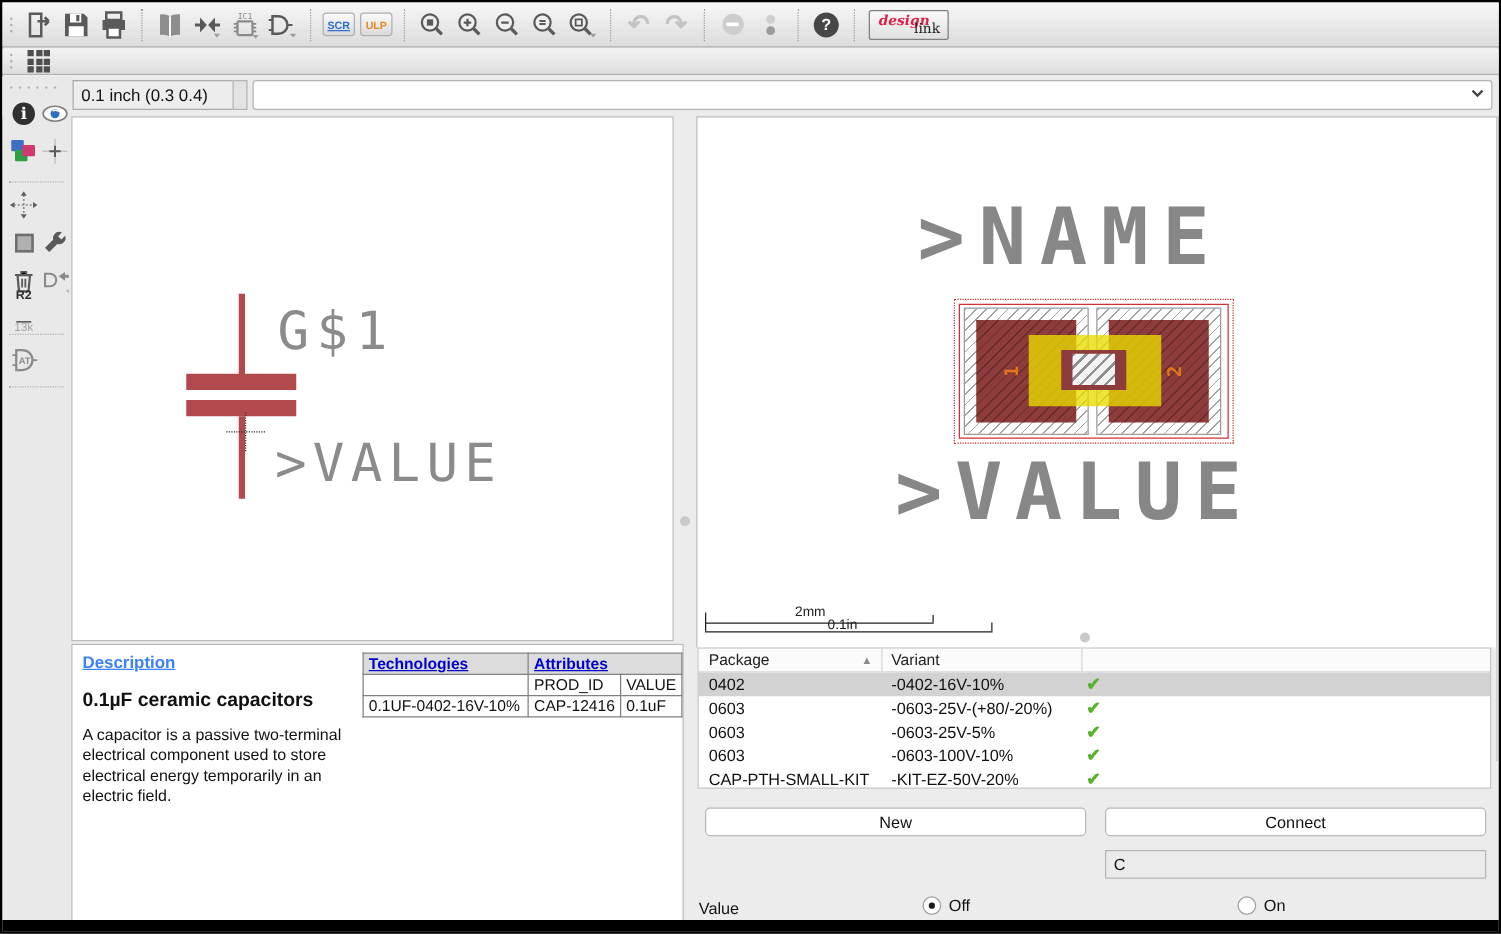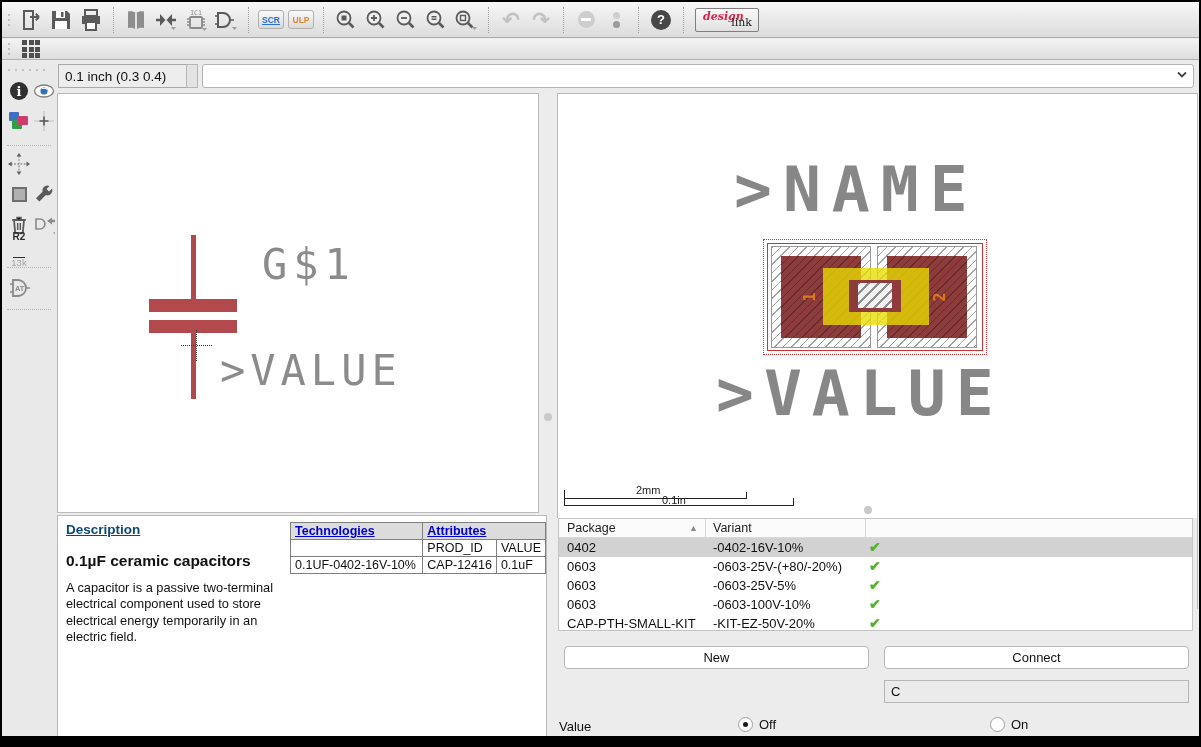--- a/index.html
+++ b/index.html
@@ -66,21 +66,21 @@
 
   
   .canvas { position:absolute; background:#fff; border:1px solid #bbb; }
   .canvas1 { left:55px; top:91px; width:482px; height:420px; }
   .canvas2 { left:555px; top:91px; width:641px; height:516px; }
   .vsplit-dot { position:absolute; left:542px; top:411px; width:8px; height:8px; border-radius:50%; background:#c9c9c9; }
   .hsplit-dot { position:absolute; left:862px; top:504px; width:8px; height:8px; border-radius:50%; background:#c9c9c9; }
 
   .vec { font-family:"DejaVu Sans Mono",monospace; color:#8b8b8b; line-height:1; white-space:nowrap; }
   .sym-red { position:absolute; background:#b2494c; }
-  .g1 { position:absolute; left:164px; top:150px; font-size:42px; letter-spacing:6px;margin-left:40px; }
+  .g1 { position:absolute; left:164px; top:150px; font-size:42px; letter-spacing:6px; }
   .sval { position:absolute; left:162px; top:256px; font-size:42px; letter-spacing:5px; }
   .cross-h { position:absolute; left:123px; top:251px; width:31px; border-top:1px dotted #333; }
   .cross-v { position:absolute; left:138px; top:236px; height:31px; border-left:1px dotted #333; }
 
   .fp-name { position:absolute; left:176px; top:64px; font-size:63px; font-weight:bold; letter-spacing:11px; color:#878787; }
   .fp-val  { position:absolute; left:158px; top:268px; font-size:63px; font-weight:bold; letter-spacing:10px; color:#878787; }
   .pkg { position:absolute; left:205px; top:145px; width:224px; height:116px; }
   .cream { position:absolute; inset:0; border:1px dotted #cc3333; }
   .cream2 { position:absolute; inset:4px; border:1px solid #cc3333; }
   .pad { position:absolute; top:7px; width:100px; height:102px; border:1px solid #9a9a9a;
@@ -93,21 +93,21 @@
   .drill { position:absolute; left:86px; top:41px; width:52px; height:32px; background:#8e3b3b; }
   .drill i { position:absolute; left:9px; top:3px; width:34px; height:25px;
     background:repeating-linear-gradient(135deg,#8f8f8f 0 2px,#f3f3f3 2px 7px); }
   .padnum { position:absolute; font:bold 15px "DejaVu Sans Mono",monospace; color:#e07818; transform:rotate(-90deg); }
   .ruler-line { position:absolute; border-top:1px solid #222; }
   .ruler-tick { position:absolute; border-left:1px solid #222; }
   .ruler-lab { position:absolute; font-size:11px; color:#222; }
 
   
   .descpanel { position:absolute; left:55px; top:513px; width:490px; height:222px; background:#fff; border:1px solid #bbb; }
-  .desc-link { position:absolute; left:8px; top:6px; font-size:13.5px; font-weight:bold; color:#0c4a6e; text-decoration:underline; }
+  .desc-link { position:absolute; left:8px; top:6px; font-size:13.5px; font-weight:bold; color:#3b82f6; text-decoration:underline; }
   .desc-head { position:absolute; left:8px; top:36px; font-size:15.5px; font-weight:bold; color:#111; }
   .desc-body { position:absolute; left:8px; top:64px; width:232px; font-size:12.8px; color:#111; line-height:1.28; }
   .ttable { position:absolute; left:232px; top:6px; border-collapse:collapse; font-size:12.5px; }
   .ttable td { border:1px solid #808080; padding:1px 4px; height:17px; background:#fff; color:#111; white-space:nowrap; }
   .ttable tr.hd td { background:#dcdcdc; }
   .ttable a { color:#0000cc; font-weight:bold; text-decoration:underline; }
 
   
   .rpanel { position:absolute; left:548px; top:516px; right:2px; bottom:9px; background:#ececec; }
   .pkgtable { position:absolute; left:8px; top:0; right:4px; height:113px; background:#fff; border:1px solid #c4c4c4; }

